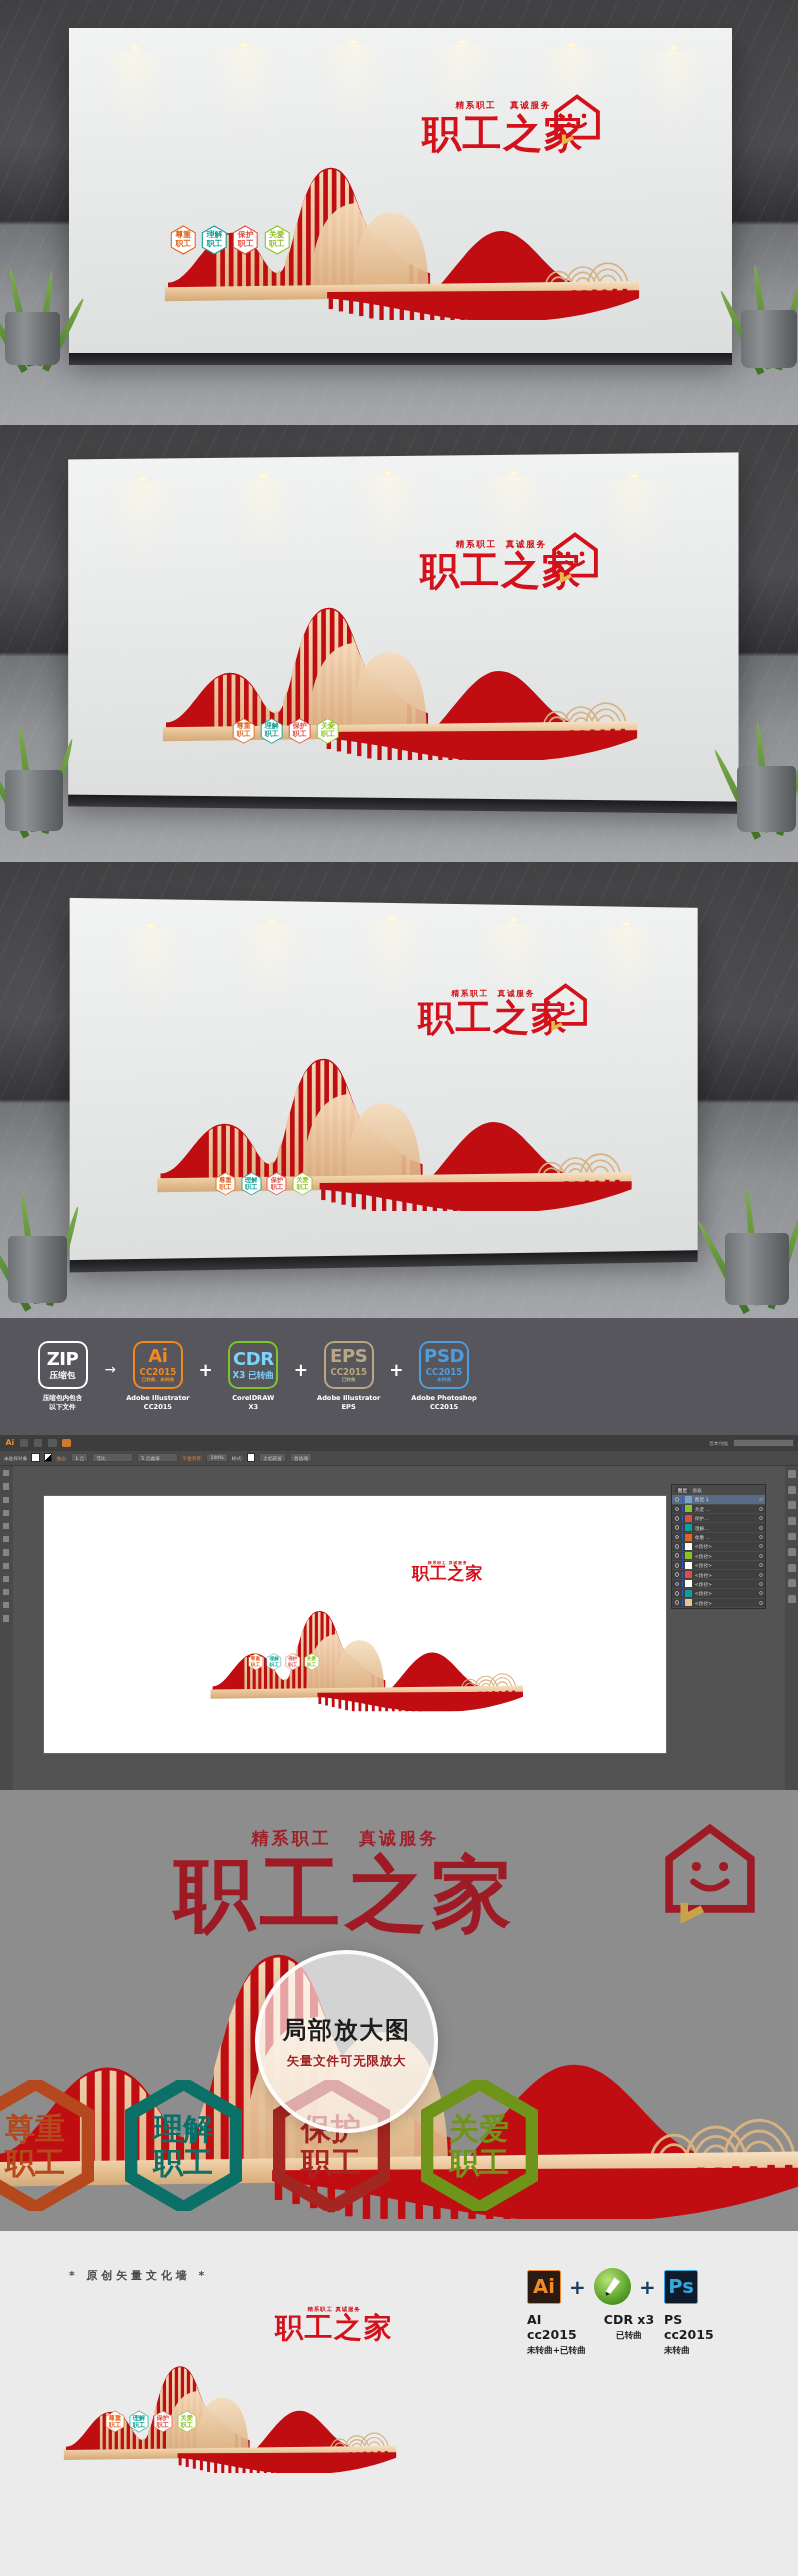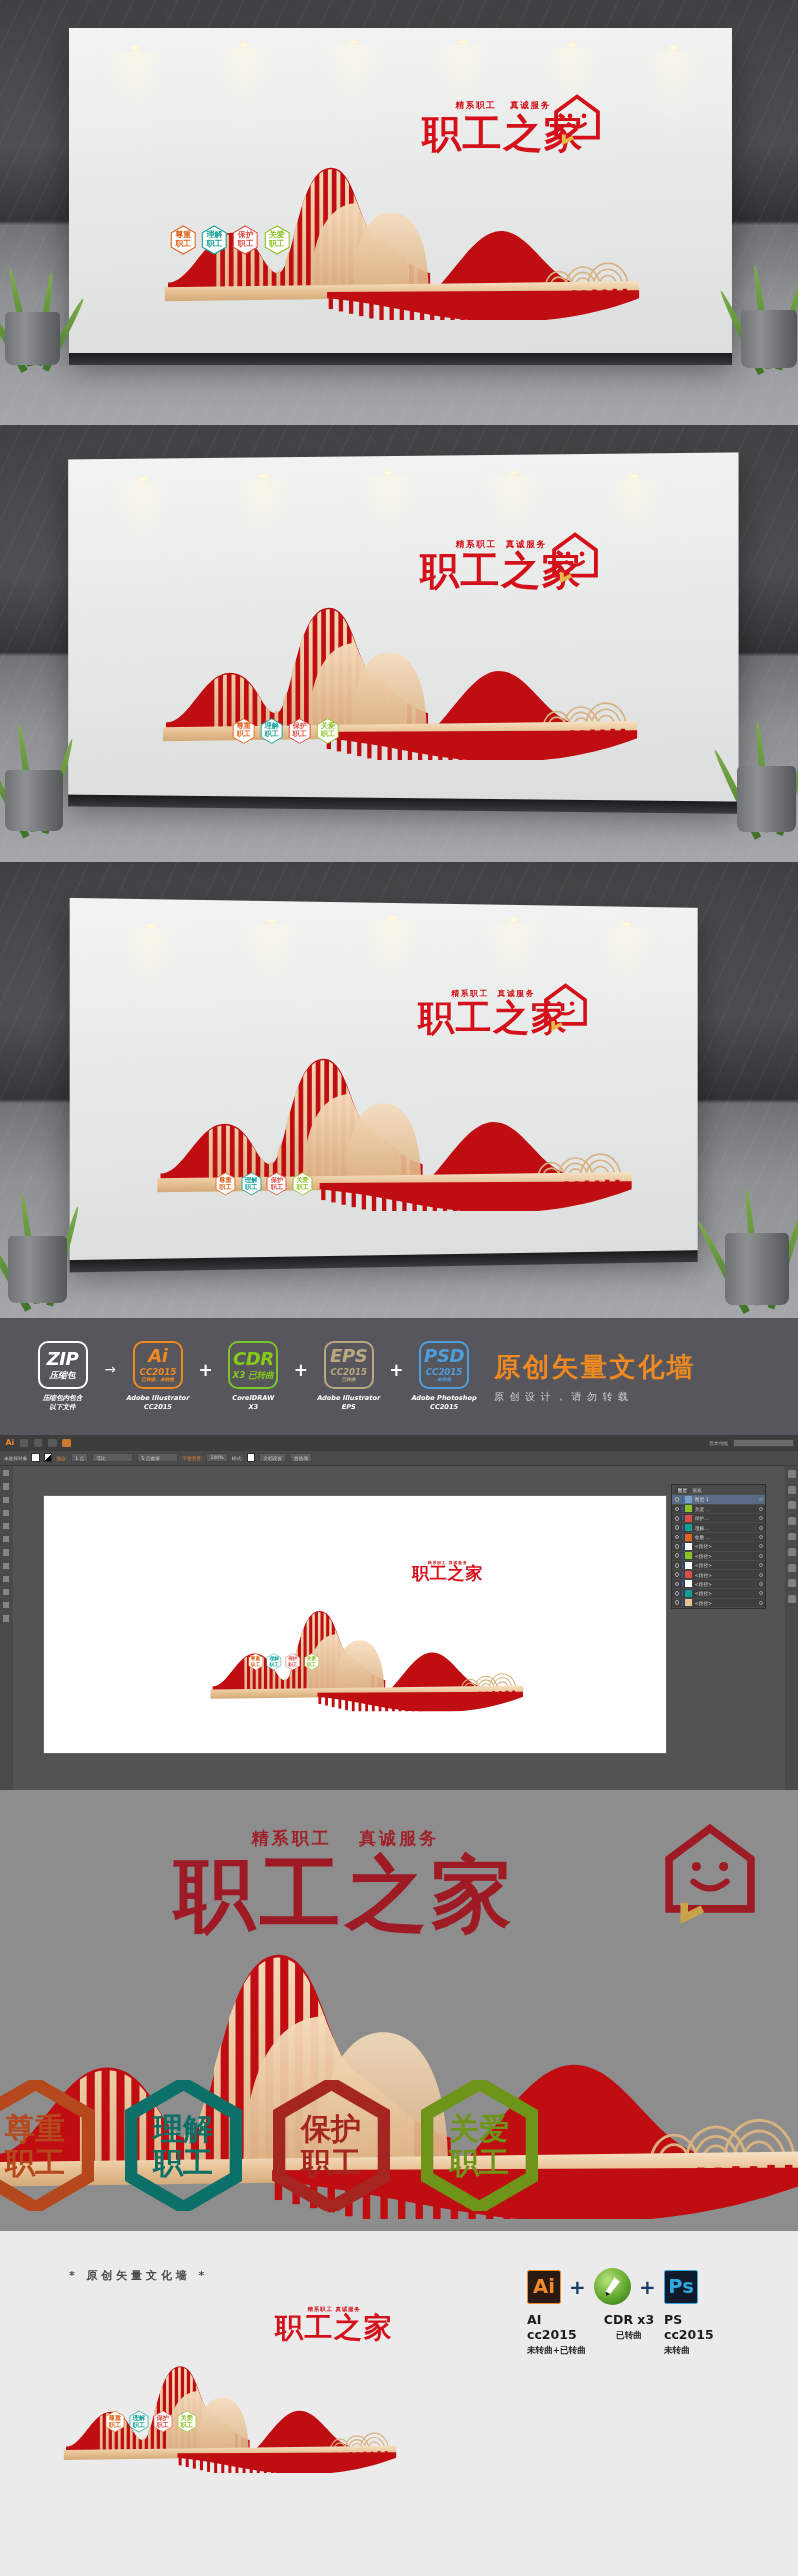--- a/index.html
+++ b/index.html
@@ -531,40 +531,40 @@
     </div>
     <div class="plant" style="left:725px; top:248px; width:64px; height:195px;">
       <div class="leaf" style="height:103px; transform:rotate(-28deg) translateX(-15.6px);"></div>
       <div class="leaf" style="height:117px; transform:rotate(-6deg) translateX(-1.6px);"></div>
       <div class="leaf" style="height:108px; transform:rotate(18deg) translateX(11px);"></div>
       <div class="pot" style="height:72px;"></div>
     </div>
   </section>
 
   <section class="strip">
-    <div id="fmt-list" style="display:flex; align-items:center;font-style:italic;">
+    <div id="fmt-list" style="display:flex; align-items:center;">
         <div class="fmt">
           <div class="fmt-box" style="border-color:#ffffff;color:#ffffff">
             <div class="big">ZIP</div>
             <div class="sub">压缩包</div>
           </div>
           <div class="fmt-cap">压缩包内包含<br>以下文件</div>
         </div>
         <div class="arrow">→</div>
         <div class="fmt">
           <div class="fmt-box" style="border-color:#f08a20;color:#f08a20">
             <div class="big">Ai</div>
             <div class="sub">CC2015</div>
             <div class="sub2">已转曲、未转曲</div>
           </div>
           <div class="fmt-cap">Adobe Illustrator<br>CC2015</div>
         </div>
         <div class="plus">+</div>
         <div class="fmt">
-          <div class="fmt-box" style="border-color:#7cc62a;color:#84cc16">
+          <div class="fmt-box" style="border-color:#7cc62a;color:#7dd3fc">
             <div class="big">CDR</div>
             <div class="sub">X3 已转曲</div>
           </div>
           <div class="fmt-cap">CorelDRAW<br>X3</div>
         </div>
         <div class="plus">+</div>
         <div class="fmt">
           <div class="fmt-box" style="border-color:#bba882;color:#bba882">
             <div class="big">EPS</div>
             <div class="sub">CC2015</div>
@@ -575,24 +575,20 @@
         <div class="plus">+</div>
         <div class="fmt">
           <div class="fmt-box" style="border-color:#4c9ede;color:#4c9ede">
             <div class="big">PSD</div>
             <div class="sub">CC2015</div>
             <div class="sub2">未转曲</div>
           </div>
           <div class="fmt-cap">Adobe Photoshop<br>CC2015</div>
         </div>
       </div>
-    <div class="strip-right">
-      <div class="strip-title">原创矢量文化墙</div>
-      <div class="strip-sub">原创设计，请勿转载</div>
-    </div>
   </section>
 
   <section class="ai-win">
     <div class="ai-menu">
       <span class="ai-logo">Ai</span>
       <span class="ai-mini"></span>
       <span class="ai-mini"></span>
       <span class="ai-mini"></span>
       <span class="ai-mini" style="background:#f08a2a;opacity:.8"></span>
       <span class="ai-ws">
@@ -843,20 +839,24 @@
         <div style="position: relative; width: 117px; height: 131px;">
           <svg viewBox="0 0 100 112" style="position:absolute;inset:0;width:100%;height:100%">
             <polygon points="50,3 95,29 95,83 50,109 5,83 5,29" fill="none" stroke="#6e9419" stroke-width="11"></polygon>
           </svg>
           <div style="position: absolute; inset: 0px; display: flex; flex-direction: column; align-items: center; justify-content: center; line-height: 1.12; font-weight: 800; font-size: 30px; color: rgb(110, 148, 25);">
             <span>关爱</span>
             <span>职工</span>
           </div>
         </div>
       </div>
+    <div class="loupe">
+      <div class="l1">局部放大图</div>
+      <div class="l2">矢量文件可无限放大</div>
+    </div>
   </section>
 
   <section class="footer">
     <div class="foot-note">* 原创矢量文化墙 *</div>
 
     <div class="foot-art">
       <svg viewBox="0 0 620 300" style="width:100%;height:100%">
           <use href="#wallArt"></use>
         </svg>
       <div style="position:absolute; left:62%; top:-2%; text-align:center;">

